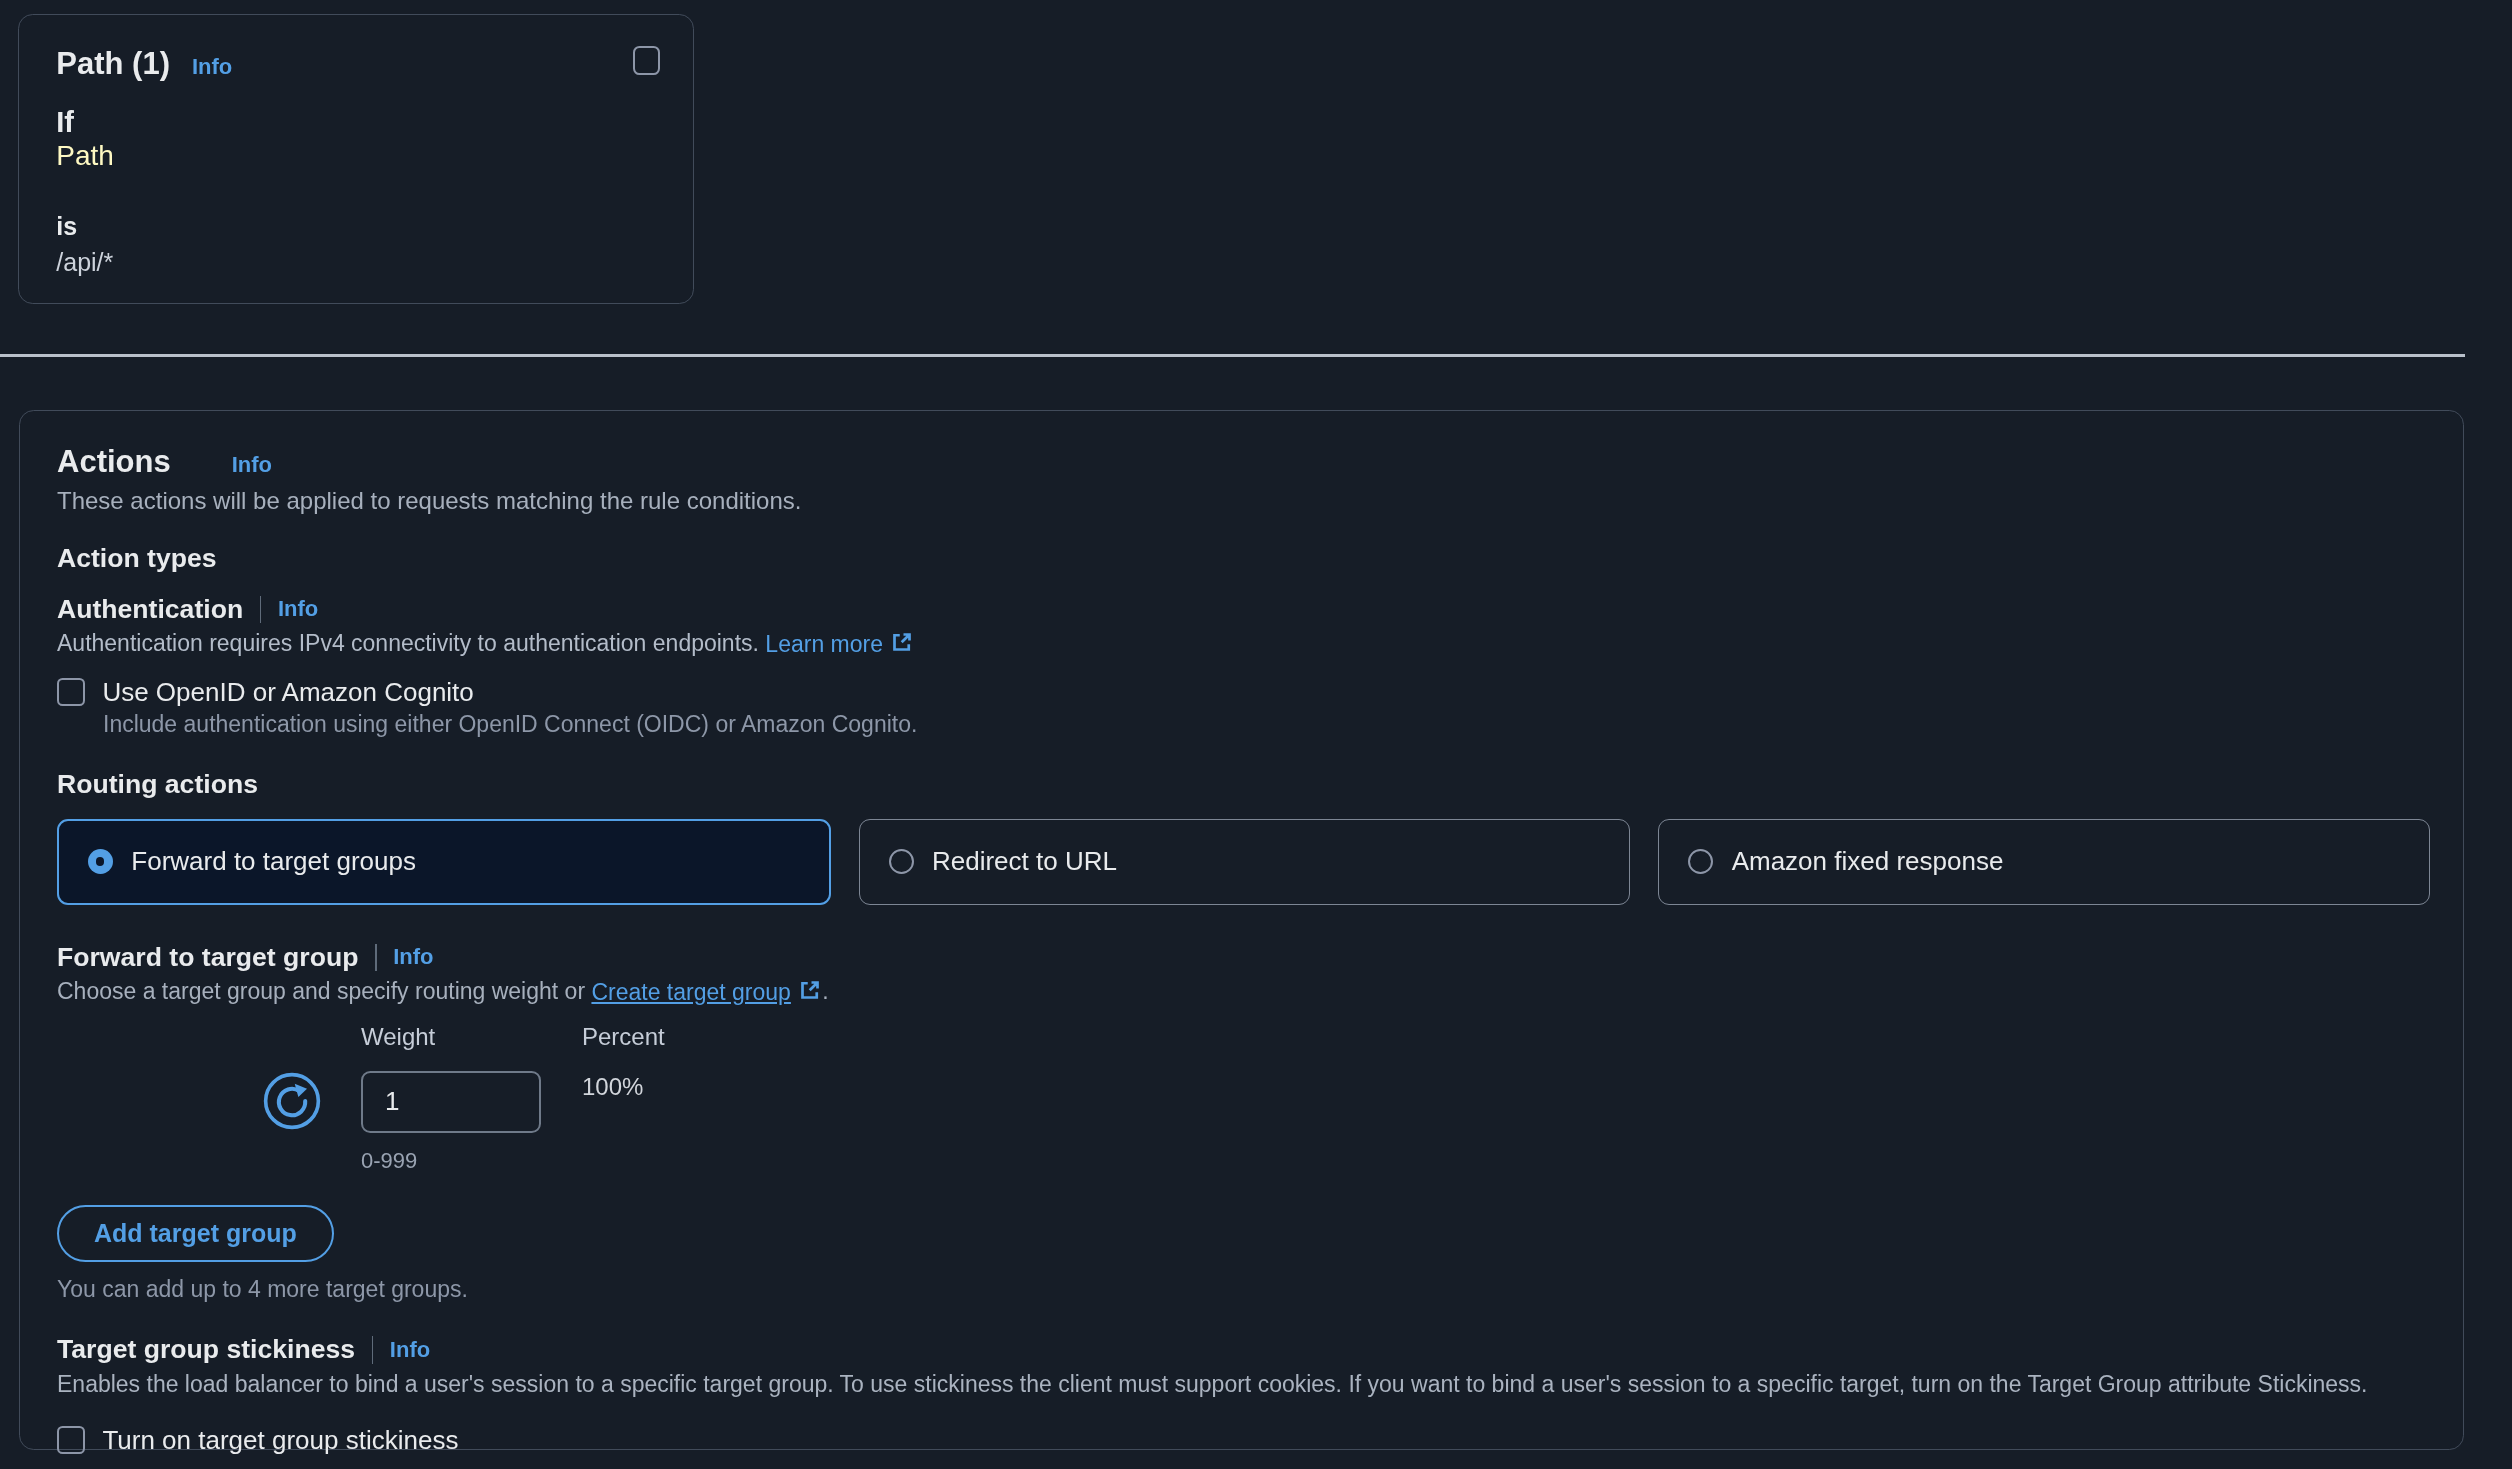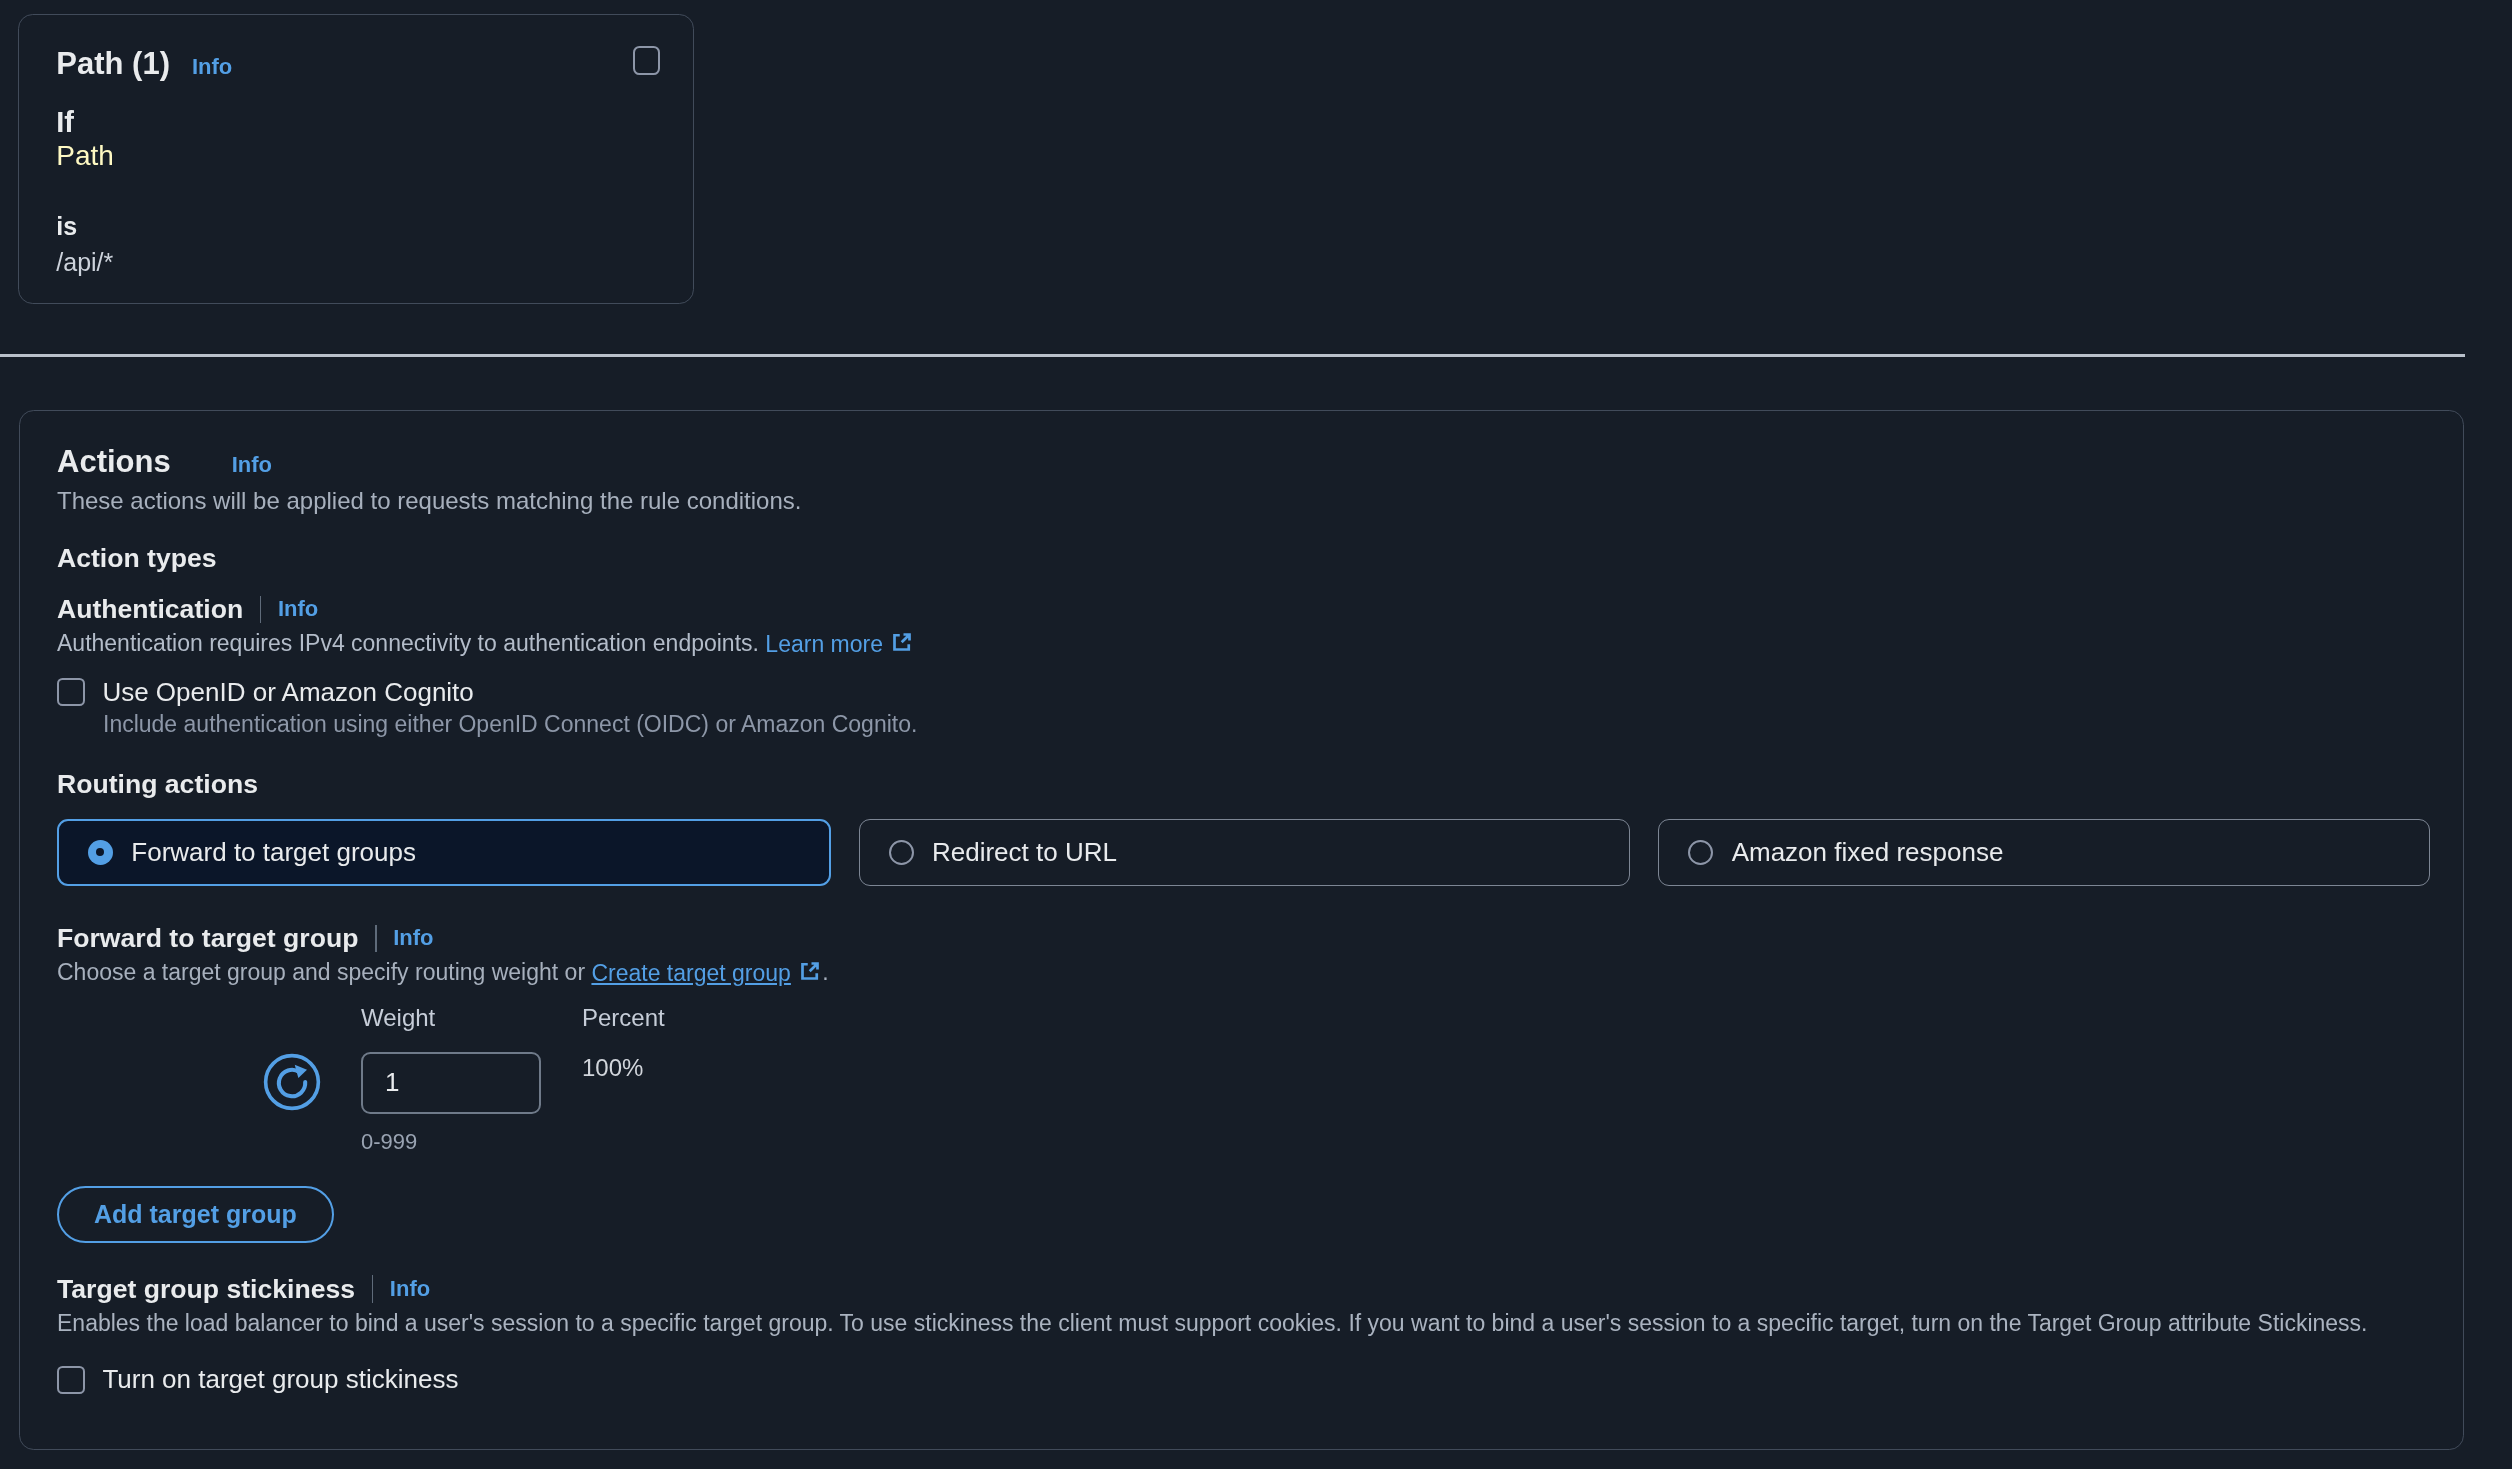--- a/index.html
+++ b/index.html
@@ -41,21 +41,21 @@
   .auth-desc { margin-top:5.5px; color:#b3bcc9; }
   .auth-desc a, .fwd-desc a { color:#539fe5; text-decoration:none; cursor:pointer; }
   .fwd-desc a.underlined { text-decoration:underline; }
 
   .check-row { margin-top:16.5px; display:flex; align-items:center; }
   .check-row .label { margin-left:17.4px; font-size:26px; color:#e9ebed; }
   .check-sub { margin-left:46px; margin-top:3.7px; }
 
   .h-routing { margin-top:31px; }
   .tile-row { margin-top:18.3px; display:flex; gap:28px; }
-  .tile { flex:1; height:67px; border:1.8px solid #7d8694; border-radius:11px; display:flex; align-items:center; padding-left:29px; cursor:pointer; }
+  .tile { flex:1; height:86px; border:1.8px solid #7d8694; border-radius:11px; display:flex; align-items:center; padding-left:29px; cursor:pointer; }
   .tile.selected { border:2.7px solid #539fe5; background:#0b1629; }
   .radio { width:25px; height:25px; border-radius:50%; border:2.7px solid #8d96a8; flex:none; }
   .tile.selected .radio { border:none; background:#539fe5; position:relative; }
   .tile.selected .radio::after { content:""; position:absolute; left:8.2px; top:8.2px; width:8.2px; height:8.2px; border-radius:50%; background:#0b1629; }
   .tile .label { margin-left:18.3px; font-size:26px; color:#e9ebed; }
 
   .fwd-head { margin-top:37px; display:flex; align-items:center; }
   .fwd-desc { margin-top:5.5px; }
 
   .tg-row { margin-top:14.7px; display:flex; align-items:flex-start; }
@@ -171,20 +171,21 @@
       <div class="w-range">0-999</div>
     </div>
 
     <div class="p-col">
       <div class="field-label">Percent</div>
       <div class="p-val">100%</div>
     </div>
   </div>
 
   <button class="add-btn">Add target group</button>
+  <div class="add-hint subnote">You can add up to 4 more target groups.</div>
 
   <div class="stick-head">
     <span class="section-h">Target group stickiness</span>
     <span class="vdivider"></span>
     <a class="info-link">Info</a>
   </div>
   <div class="stick-desc desc">Enables the load balancer to bind a user's session to a specific target group. To use stickiness the client must support cookies. If you want to bind a user's session to a specific target, turn on the Target Group attribute Stickiness.</div>
 
   <div class="check-row stick-check">
     <span class="checkbox"></span>

